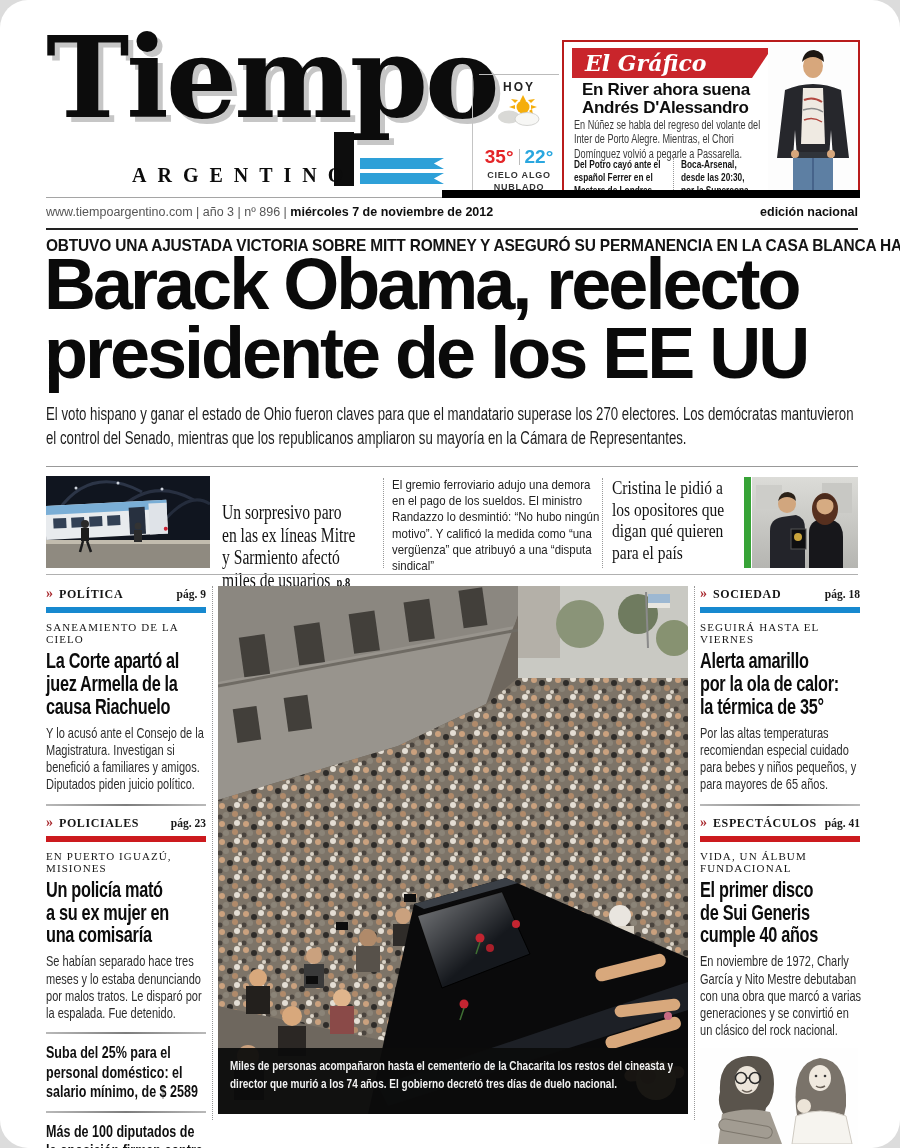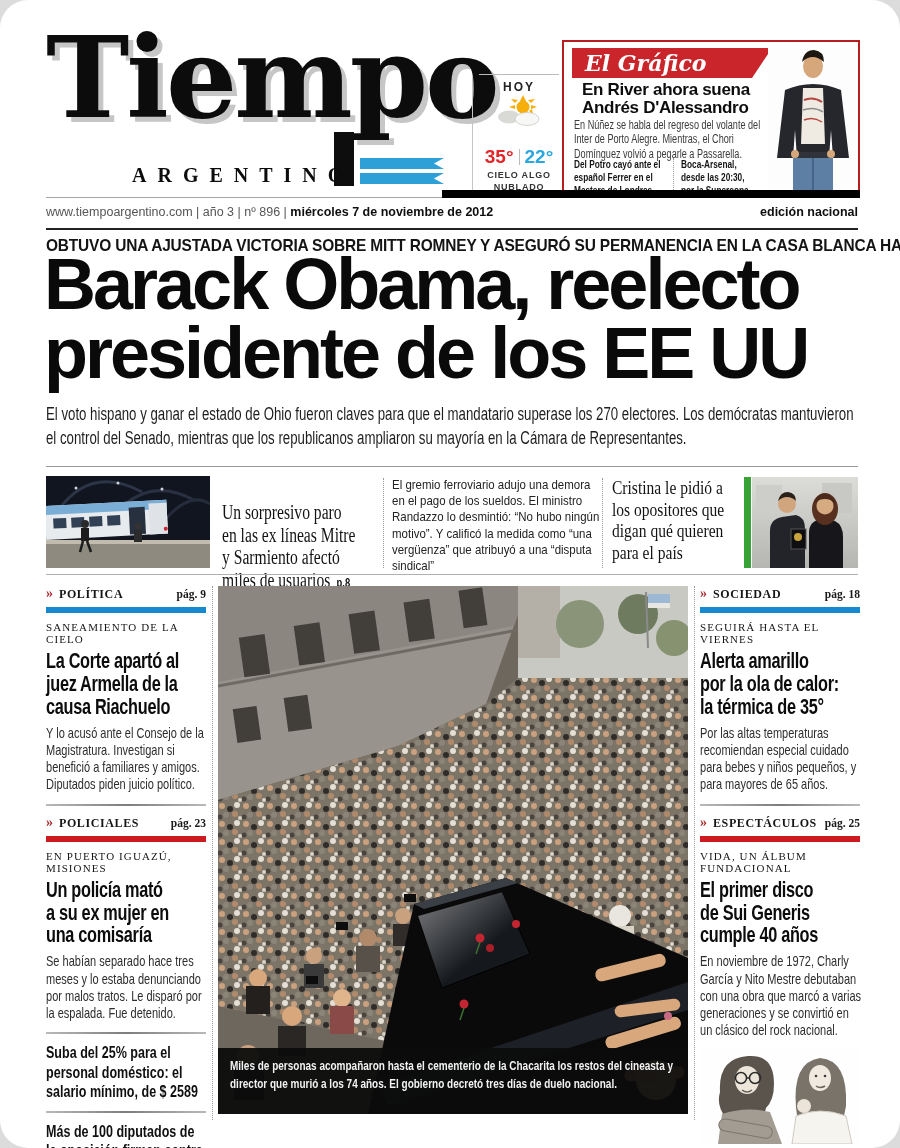--- a/index.html
+++ b/index.html
@@ -414,21 +414,21 @@
     <div class="bar blue"></div>
     <div class="overline">SEGUIRÁ HASTA EL VIERNES</div>
     <div class="col-head">Alerta amarillo
 por la ola de calor:
 la térmica de 35°</div>
     <div class="col-body">Por las altas temperaturas recomiendan especial cuidado para bebes y niños pequeños, y para mayores de 65 años.</div>
     <div class="sec-rule"></div>
     <div class="sec-head">
       <span class="sec-marker">»</span>
       <span class="sec-label">ESPECTÁCULOS</span>
-      <span class="sec-page">pág. 25</span>
+      <span class="sec-page">pág. 41</span>
     </div>
     <div class="bar red"></div>
     <div class="overline">VIDA, UN ÁLBUM FUNDACIONAL</div>
     <div class="col-head">El primer disco
 de Sui Generis
 cumple 40 años</div>
     <div class="col-body">En noviembre de 1972, Charly García y Nito Mestre debutaban con una obra que marcó a varias generaciones y se convirtió en un clásico del rock nacional.</div>
     <div class="sketch">
       <svg width="158" height="96" viewBox="0 0 158 96">
         <rect width="158" height="96" fill="#fefefe"></rect>

